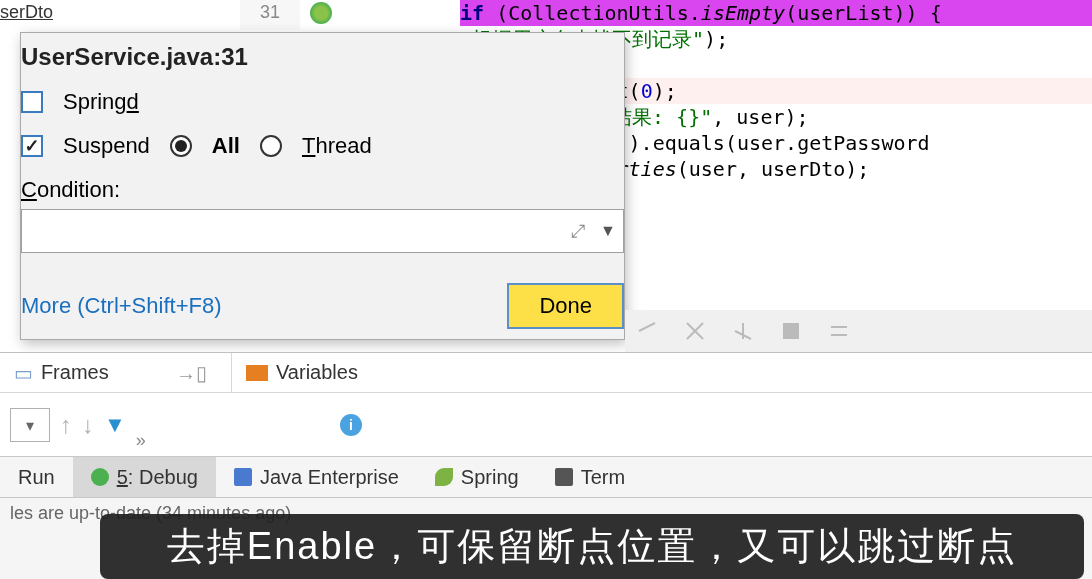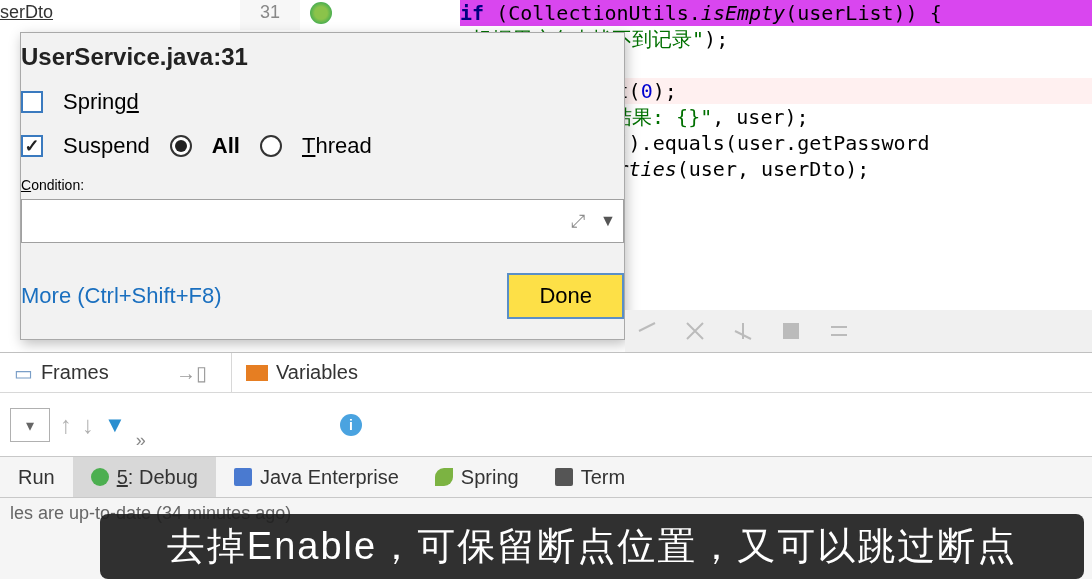--- a/index.html
+++ b/index.html
@@ -105,21 +105,21 @@
       cursor: pointer;
     }
     .radio.selected::after {
       content: "";
       width: 12px; height: 12px;
       border-radius: 50%;
       background: #222;
     }
     .opt-label { cursor: pointer; }
     .condition-label {
-      font-size: 14px;
+      font-size: 22px;
       margin-bottom: 6px;
     }
     .condition-label .u { text-decoration: underline; }
     .condition-input-wrap {
       display: flex;
       border: 1px solid #a0a0a0;
       background: #fff;
       height: 44px;
       align-items: center;
     }

